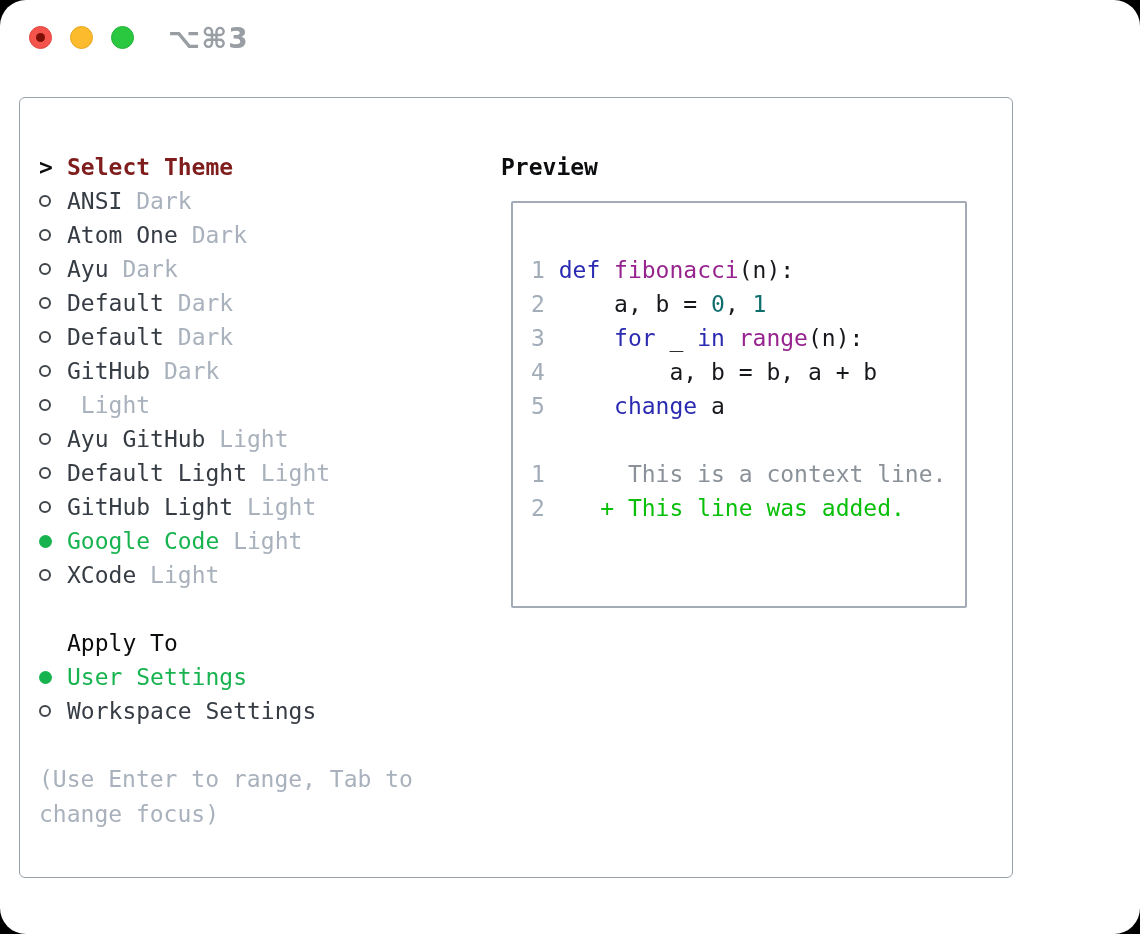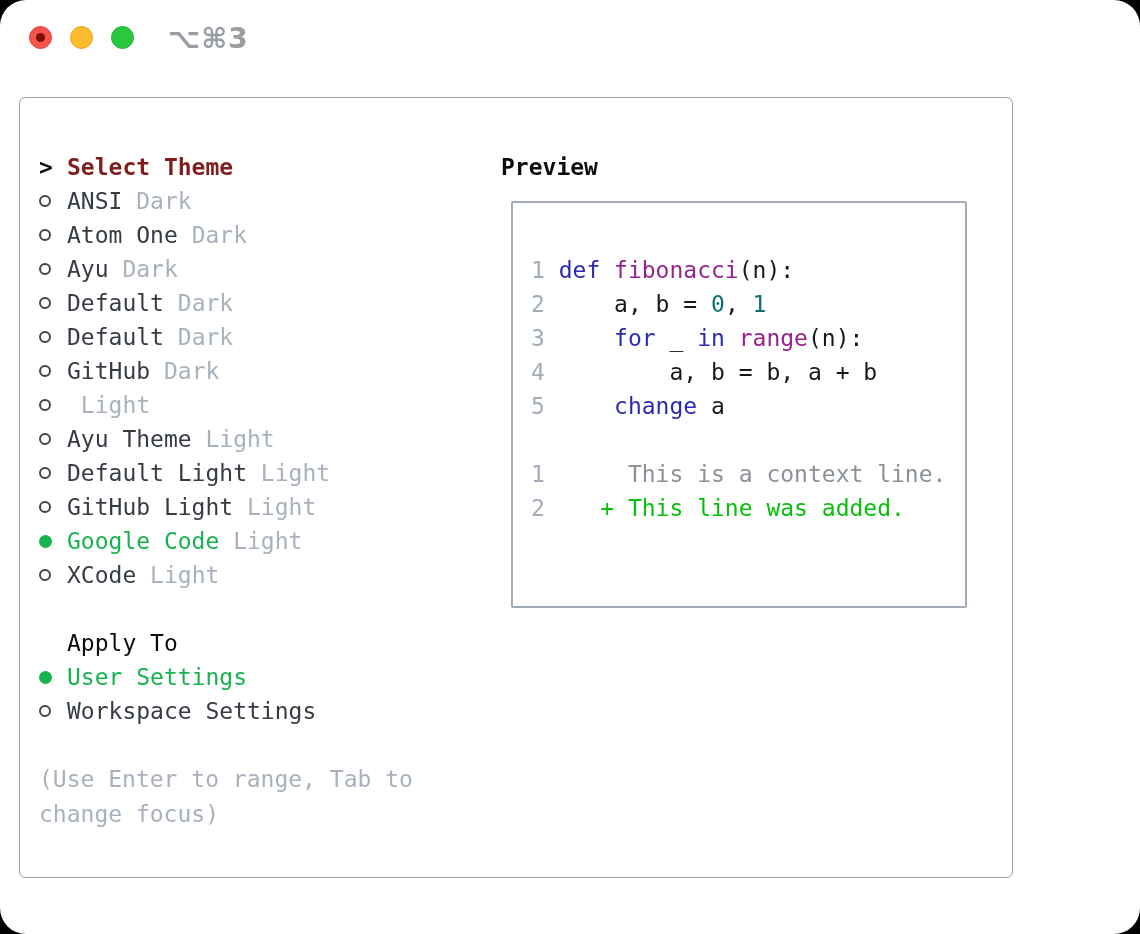--- a/index.html
+++ b/index.html
@@ -98,21 +98,21 @@
       </div>
 
       <div>
           <div class="lrow item"><span class="bullet"><span class="dot"></span></span><span class="nm">ANSI</span><span class="tg">Dark</span></div>
           <div class="lrow item"><span class="bullet"><span class="dot"></span></span><span class="nm">Atom One</span><span class="tg">Dark</span></div>
           <div class="lrow item"><span class="bullet"><span class="dot"></span></span><span class="nm">Ayu</span><span class="tg">Dark</span></div>
           <div class="lrow item"><span class="bullet"><span class="dot"></span></span><span class="nm">Default</span><span class="tg">Dark</span></div>
           <div class="lrow item"><span class="bullet"><span class="dot"></span></span><span class="nm">Default</span><span class="tg">Dark</span></div>
           <div class="lrow item"><span class="bullet"><span class="dot"></span></span><span class="nm">GitHub</span><span class="tg">Dark</span></div>
           <div class="lrow item"><span class="bullet"><span class="dot"></span></span><span class="tg">Light</span></div>
-          <div class="lrow item"><span class="bullet"><span class="dot"></span></span><span class="nm">Ayu Theme</span><span class="tg">Light</span></div>
+          <div class="lrow item"><span class="bullet"><span class="dot"></span></span><span class="nm">Ayu GitHub</span><span class="tg">Light</span></div>
           <div class="lrow item"><span class="bullet"><span class="dot"></span></span><span class="nm">Default Light</span><span class="tg">Light</span></div>
           <div class="lrow item"><span class="bullet"><span class="dot"></span></span><span class="nm">GitHub Light</span><span class="tg">Light</span></div>
           <div class="lrow item sel"><span class="bullet"><span class="dot fill"></span></span><span class="nm">Google Code</span><span class="tg">Light</span></div>
           <div class="lrow item"><span class="bullet"><span class="dot"></span></span><span class="nm">XCode</span><span class="tg">Light</span></div>
         </div>
 
       <div class="spacer"></div>
 
       <div class="lrow">
         <span class="hdr-prefix"></span>

